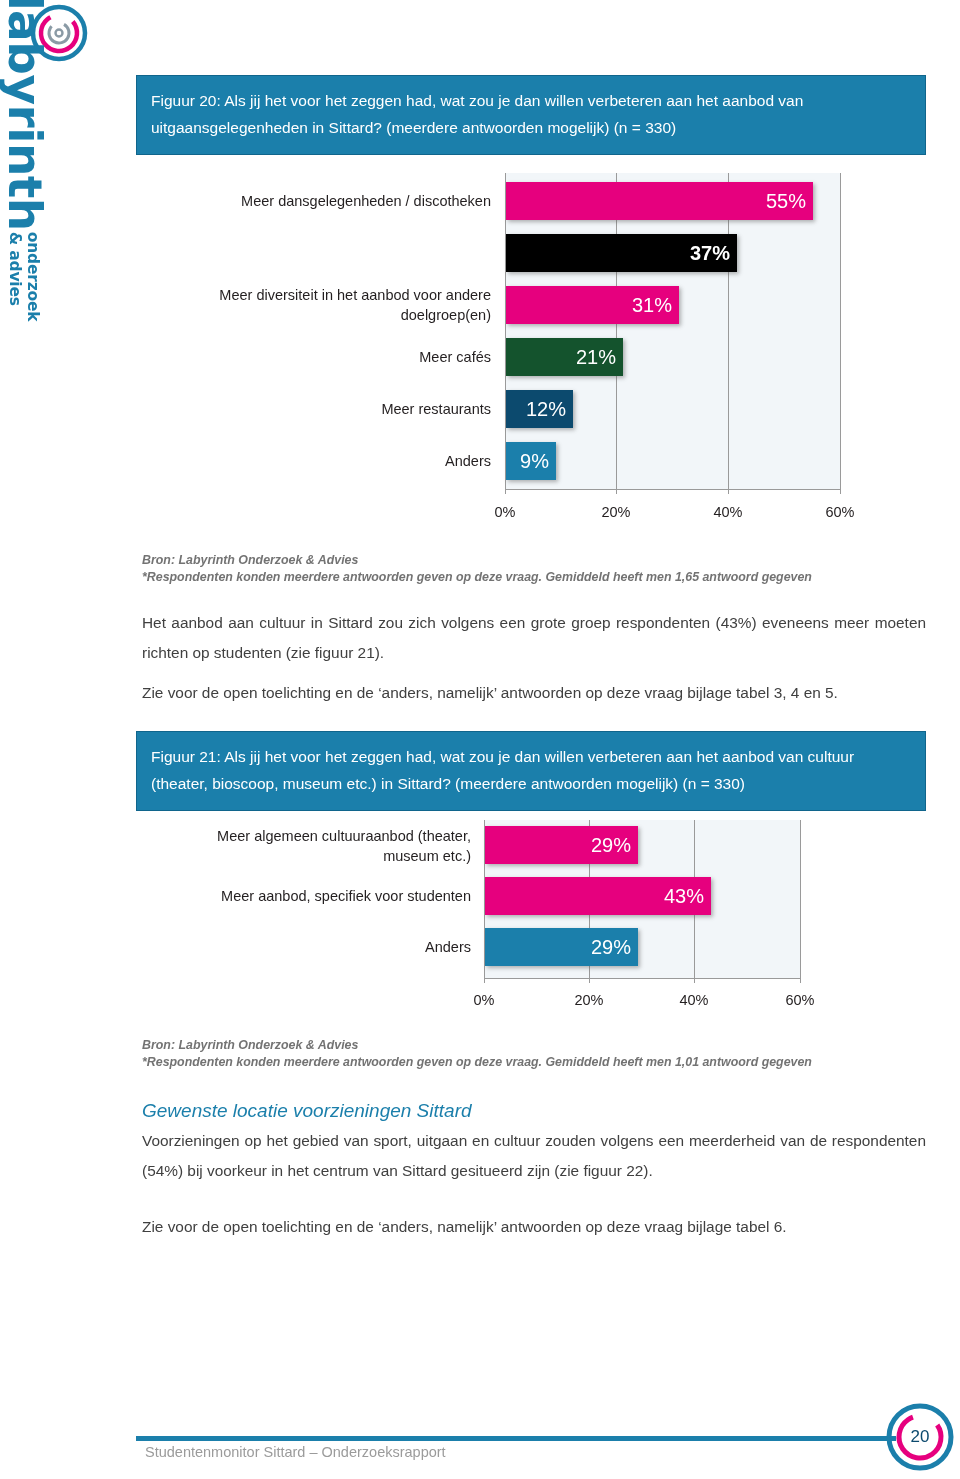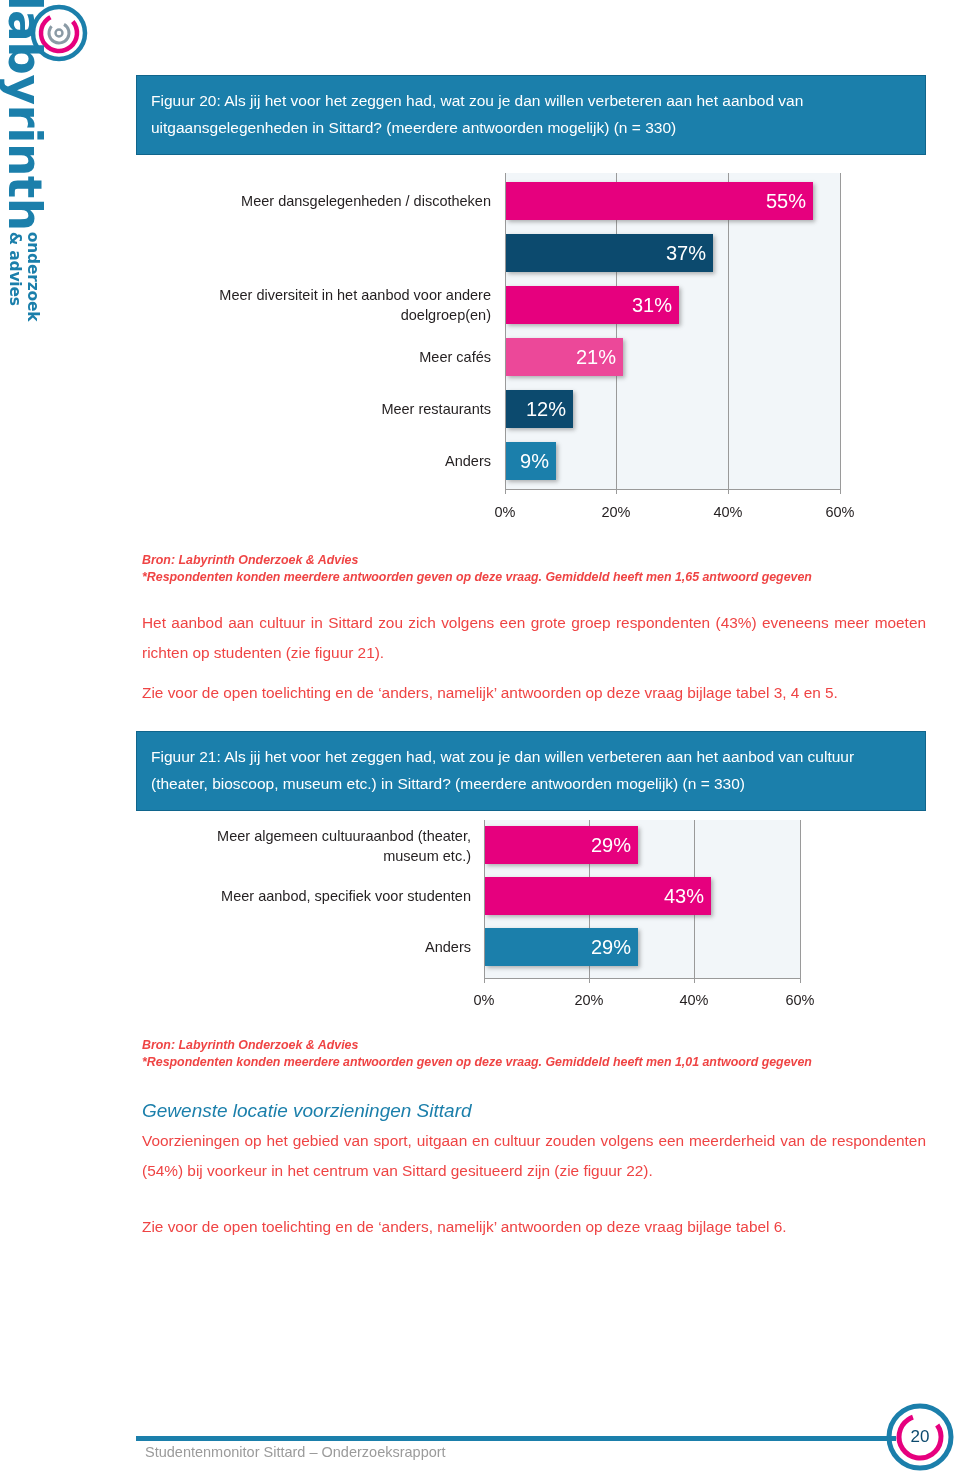--- a/index.html
+++ b/index.html
@@ -64,24 +64,24 @@
     position:absolute;right:7px;top:50%;transform:translateY(-50%);
     color:#ffffff;font-size:20px;white-space:nowrap;
   }
   .chart .xlab{
     position:absolute;font-size:14.5px;color:#231f20;text-align:center;
     width:60px;
   }
   
   .src{
     font-size:12.4px;line-height:17px;font-style:italic;font-weight:700;
-    color:#ef4444;
+    color:#737373;
   }
   .para{
-    font-size:15.4px;line-height:30px;color:#ef4444;text-align:justify;
+    font-size:15.4px;line-height:30px;color:#404040;text-align:justify;
   }
   .sub-head{
     font-size:19px;line-height:30px;color:#1B7FAB;font-style:italic;
   }
   
   #footer{position:absolute;left:0;top:1400px;width:960px;height:79px;}
   #footer .rule{
     position:absolute;left:136px;top:36px;width:760px;height:5px;background:#1B7FAB;
   }
   #footer .ftext{
@@ -129,31 +129,31 @@
     <div class="tick" style="left:369px;top:323px;"></div>
     <div class="tick" style="left:480px;top:323px;"></div>
     <div class="tick" style="left:592px;top:323px;"></div>
     <div class="tick" style="left:704px;top:323px;"></div>
 
     <div class="cat" style="left:50px;top:25px;width:305px;">Meer dansgelegenheden / discotheken</div>
     <div class="bar" style="left:370px;top:16px;width:307px;height:38px;background:#E6007E;">
       <span class="val">55%</span>
     </div>
 
-    <div class="bar" style="left:370px;top:68px;width:207px;height:38px;background:#0c4a6e;">
+    <div class="bar" style="left:370px;top:68px;width:231px;height:38px;background:#000000;font-weight:bold;">
       <span class="val">37%</span>
     </div>
 
     <div class="cat" style="left:20px;top:119px;width:335px;">Meer diversiteit in het aanbod voor andere doelgroep(en)</div>
     <div class="bar" style="left:370px;top:120px;width:173px;height:38px;background:#E6007E;">
       <span class="val">31%</span>
     </div>
 
     <div class="cat" style="left:50px;top:181px;width:305px;">Meer cafés</div>
-    <div class="bar" style="left:370px;top:172px;width:117px;height:38px;background:#ec4899;">
+    <div class="bar" style="left:370px;top:172px;width:117px;height:38px;background:#14532d;">
       <span class="val">21%</span>
     </div>
 
     <div class="cat" style="left:50px;top:233px;width:305px;">Meer restaurants</div>
     <div class="bar" style="left:370px;top:224px;width:67px;height:38px;background:#0c4a6e;">
       <span class="val">12%</span>
     </div>
 
     <div class="cat" style="left:50px;top:285px;width:305px;">Anders</div>
     <div class="bar" style="left:370px;top:276px;width:50px;height:38px;background:#1B7FAB;">

